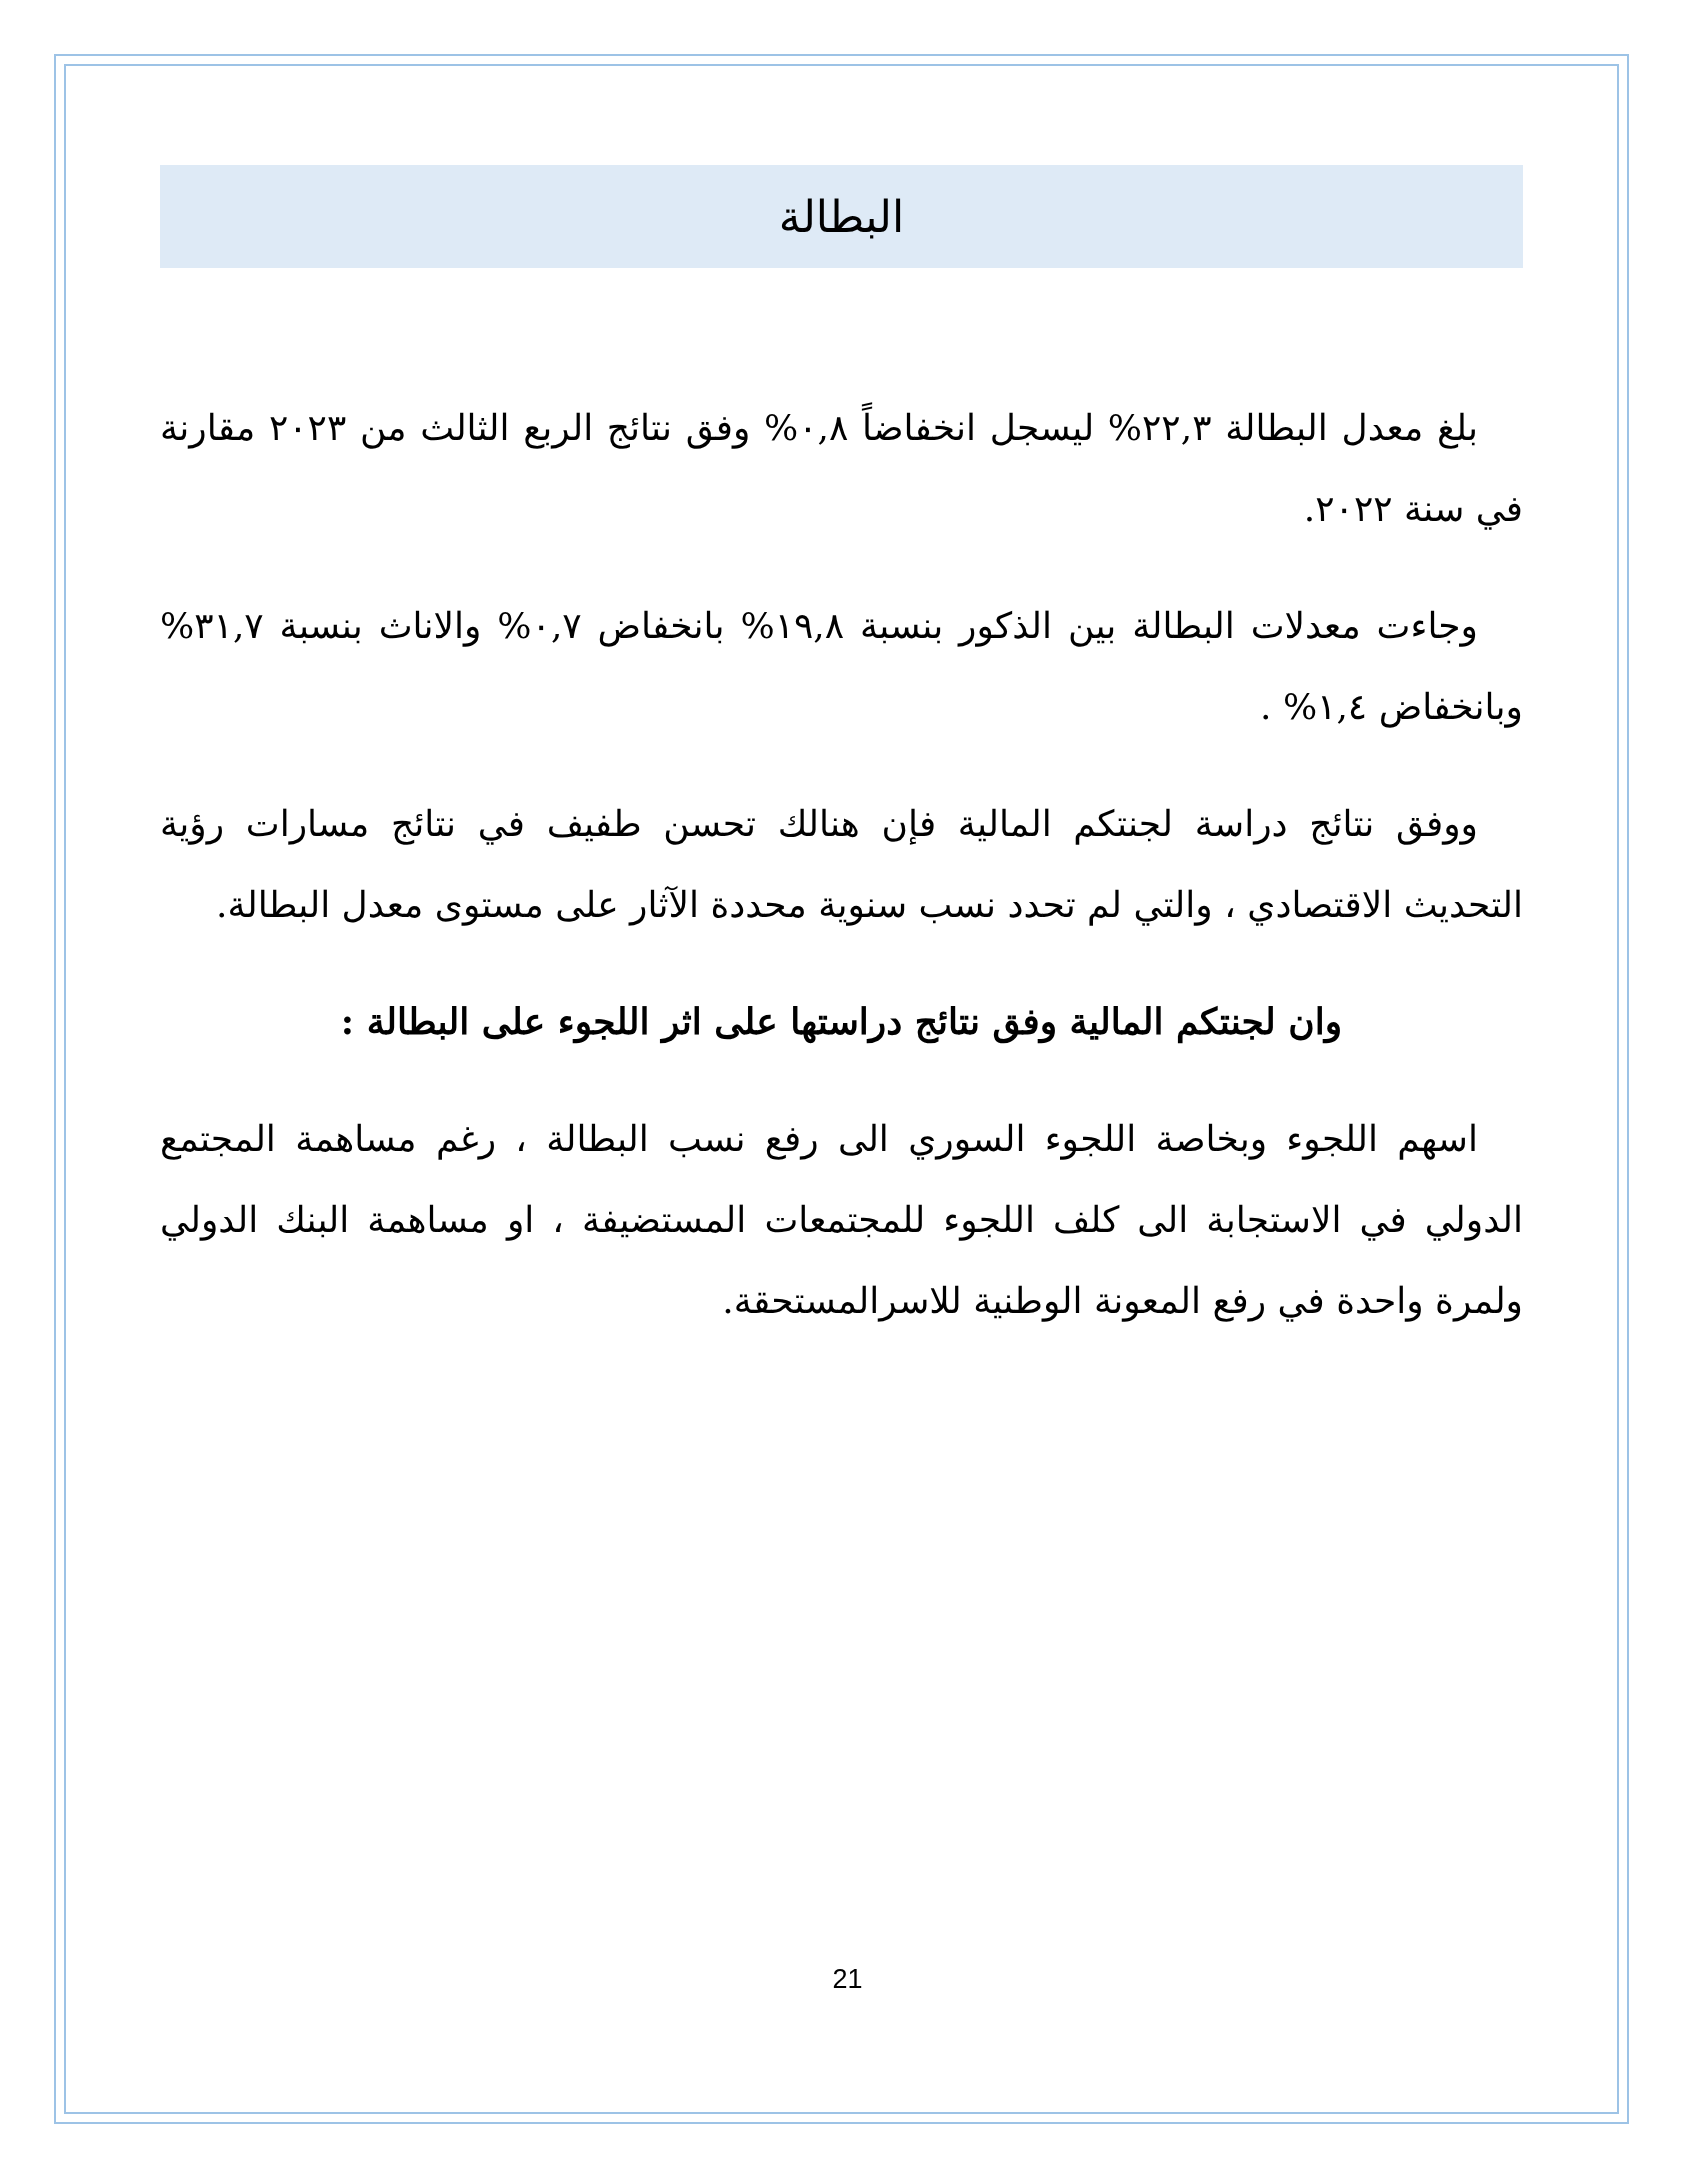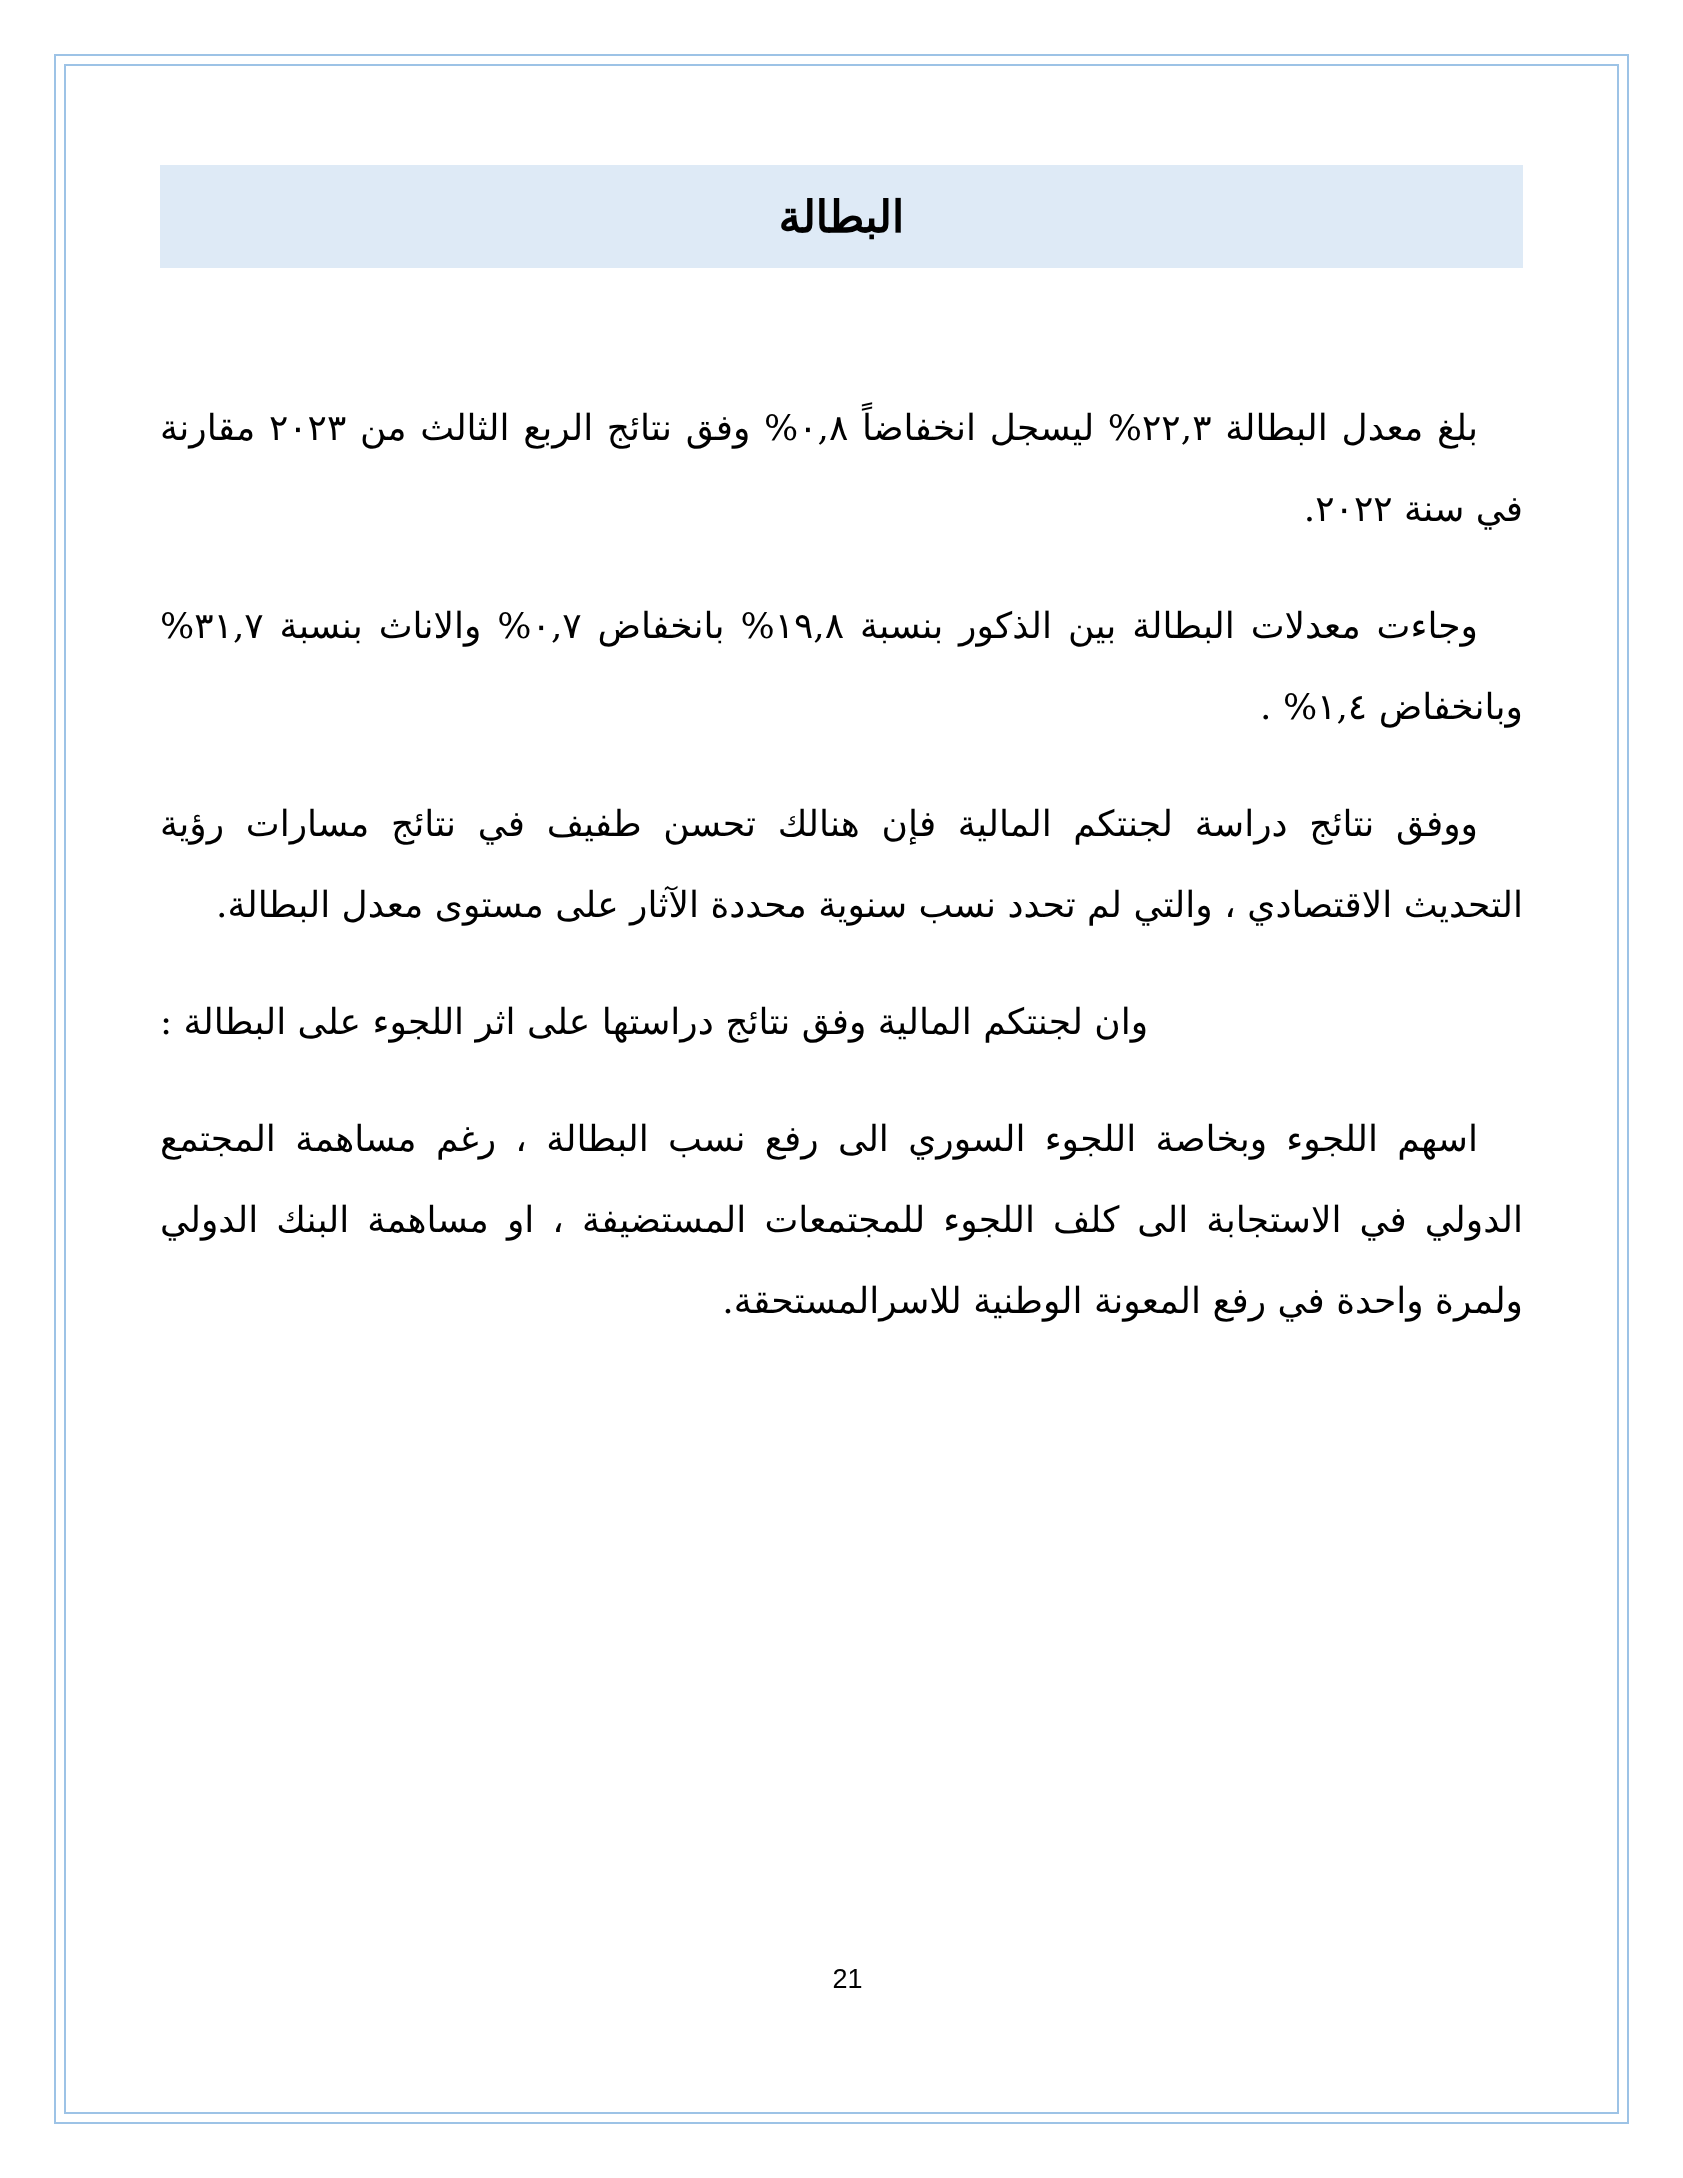--- a/index.html
+++ b/index.html
@@ -45,34 +45,34 @@
     background: #deeaf6;
     height: 103px;
     display: flex;
     align-items: center;
     justify-content: center;
     margin-bottom: 119px;
   }
   .title-band h1 {
     margin: 0;
     font-size: 44px;
-    font-weight: bold;
+    font-weight: normal;
     color: #000000;
     font-family: "DejaVu Serif", "Liberation Serif", serif;
   }
   .body-text p {
     font-size: 36px;
     line-height: 81px;
     text-align: justify;
     margin: 0 0 36px 0;
     text-indent: 45px;
   }
   .body-text p.bold-heading {
-    font-weight: normal;
-    text-align: left;
+    font-weight: bold;
+    text-align: center;
     text-indent: 0;
   }
   .page-number {
     position: absolute;
     bottom: 183px;
     left: 0;
     right: 0;
     text-align: center;
     font-size: 27px;
     font-family: "Liberation Sans", "DejaVu Sans", sans-serif;

